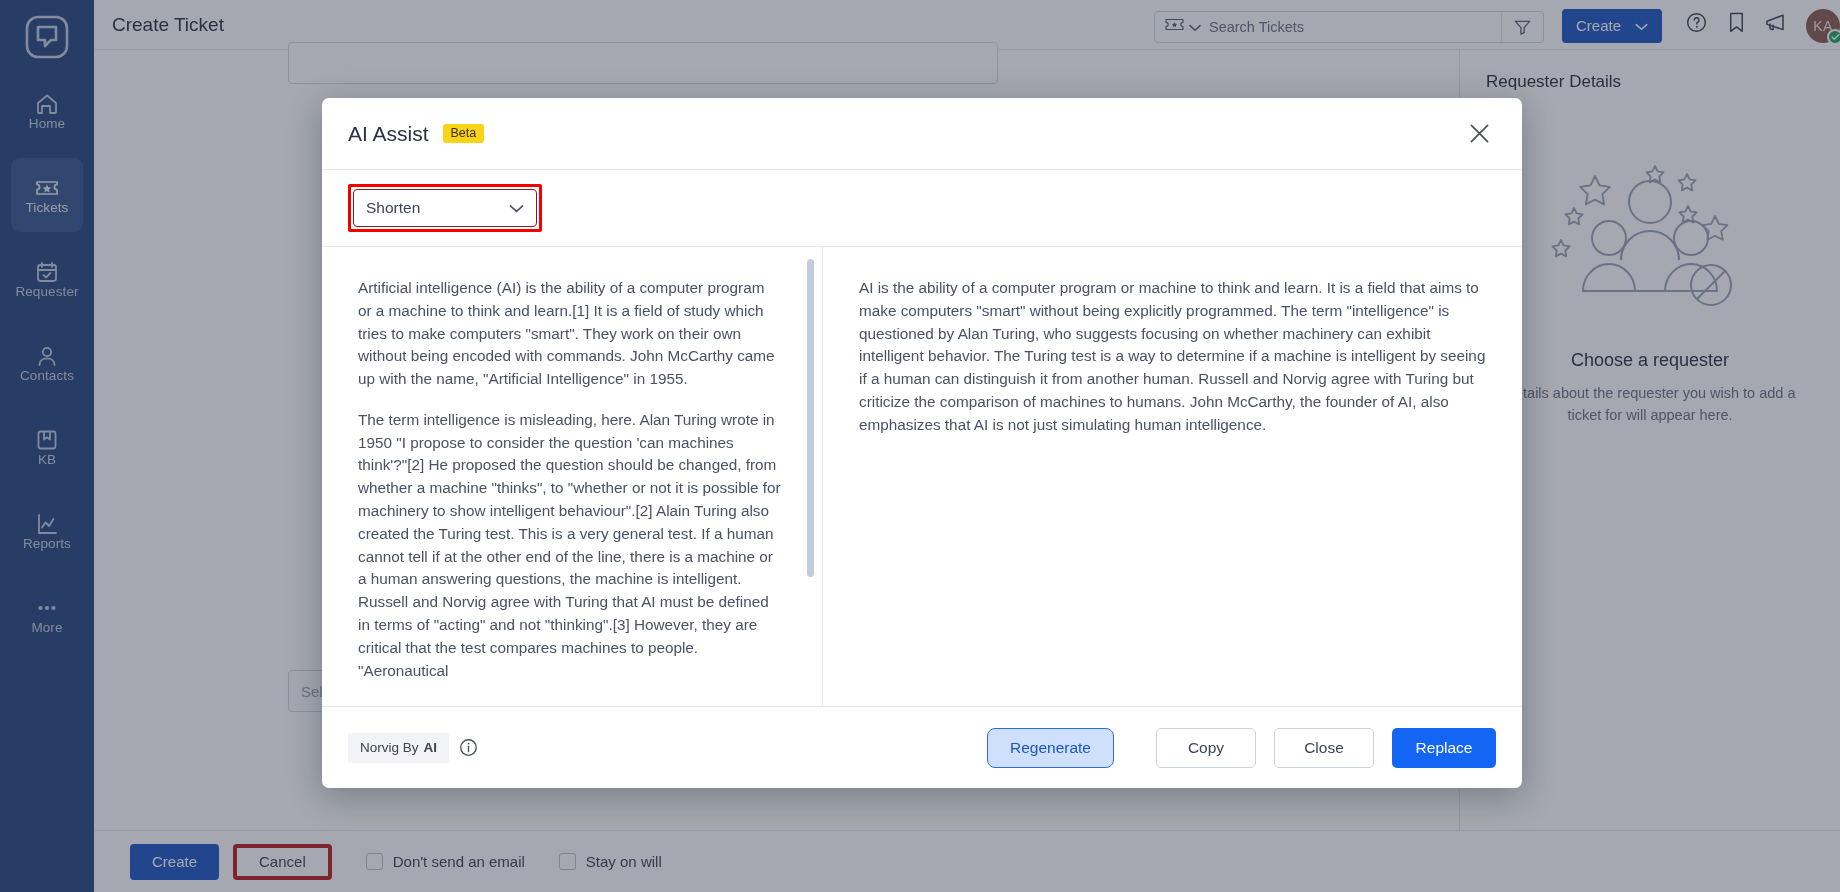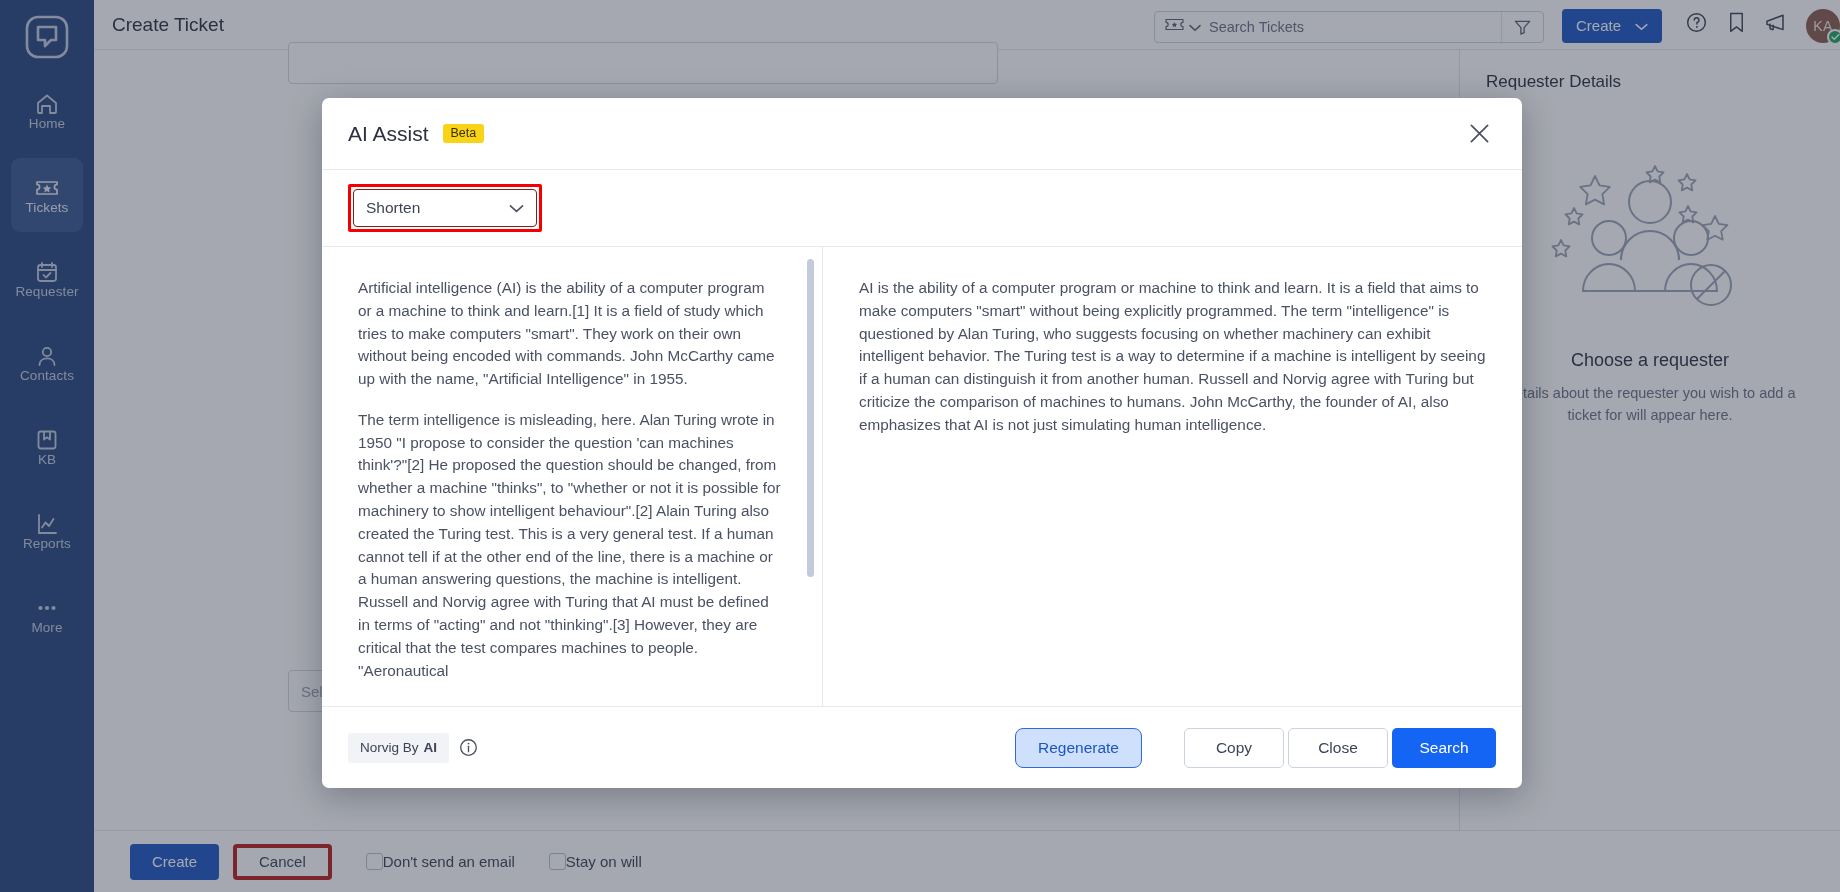--- a/index.html
+++ b/index.html
@@ -112,21 +112,21 @@
   }
   .btn-primary-solid {
     height: 36px; padding: 0 22px; background: #1c56c4; color: #fff; border: 0; border-radius: 4px;
     font-size: 15px; font-family: "Liberation Sans", sans-serif; cursor: pointer;
   }
   .btn-outline {
     height: 36px; padding: 0 22px; background: #fff; color: #3d4354;
     border: 4px solid #b91c1c; border-radius: 4px;
     font-size: 15px; font-family: "Liberation Sans", sans-serif; cursor: pointer;
   }
-  .chk-wrap { display: flex; align-items: center; margin-left: 20px; cursor: pointer; }
+  .chk-wrap { display: flex; align-items: center; gap: 10px; margin-left: 20px; cursor: pointer; }
   .chk-box { width: 17px; height: 17px; border: 1px solid #b9c0cd; border-radius: 3px; background: #fff; }
   .chk-label { font-size: 15px; color: #3d4354; }
 
   
   .overlay { position: absolute; inset: 0; background: rgba(40,48,66,0.42); z-index: 50; }
 
   
   .modal {
     position: absolute; left: 322px; top: 98px; width: 1200px; height: 690px;
     background: #fff; border-radius: 7px; z-index: 60;
@@ -185,21 +185,21 @@
     display: flex; align-items: center; height: 30px; padding: 0 12px;
     background: #f1f3f7; border-radius: 3px; font-size: 13.5px; color: #3d4354; gap: 5px;
   }
   .powered b { font-weight: 700; }
   .info-icon { margin-left: 10px; cursor: pointer; display: flex; align-items: center; }
   .btn-regen {
     margin-left: auto; height: 40px; padding: 0 22px; border-radius: 8px;
     background: #cfe0fc; border: 1px solid #2f6ae0; color: #1c56c4;
     font-size: 15.5px; font-family: "Liberation Sans", sans-serif; cursor: pointer;
   }
-  .foot-right { display: flex; align-items: center; gap: 4px; margin-left: 42px; }
+  .foot-right { display: flex; align-items: center; gap: 18px; margin-left: 42px; }
   .btn-ghost {
     height: 40px; width: 100px; border-radius: 5px; background: #fff;
     border: 1px solid #ccd2dd; color: #3d4354;
     font-size: 15.5px; font-family: "Liberation Sans", sans-serif; cursor: pointer;
   }
   .btn-replace {
     height: 40px; width: 104px; border-radius: 5px; background: #1565f5;
     border: 0; color: #fff; font-size: 15.5px;
     font-family: "Liberation Sans", sans-serif; cursor: pointer;
   }
@@ -475,17 +475,17 @@
           <circle cx="10" cy="5.9" r="1" fill="#4a5163"></circle>
           <path d="M10 8.8v5.6" stroke="#4a5163" stroke-width="1.4" stroke-linecap="round"></path>
         </svg>
       </span>
 
       <button class="btn-regen">Regenerate</button>
 
       <div class="foot-right">
         <button class="btn-ghost">Copy</button>
         <button class="btn-ghost">Close</button>
-        <button class="btn-replace">Search</button>
+        <button class="btn-replace">Replace</button>
       </div>
     </div>
   </div>
 </div>
 
 </body></html>

